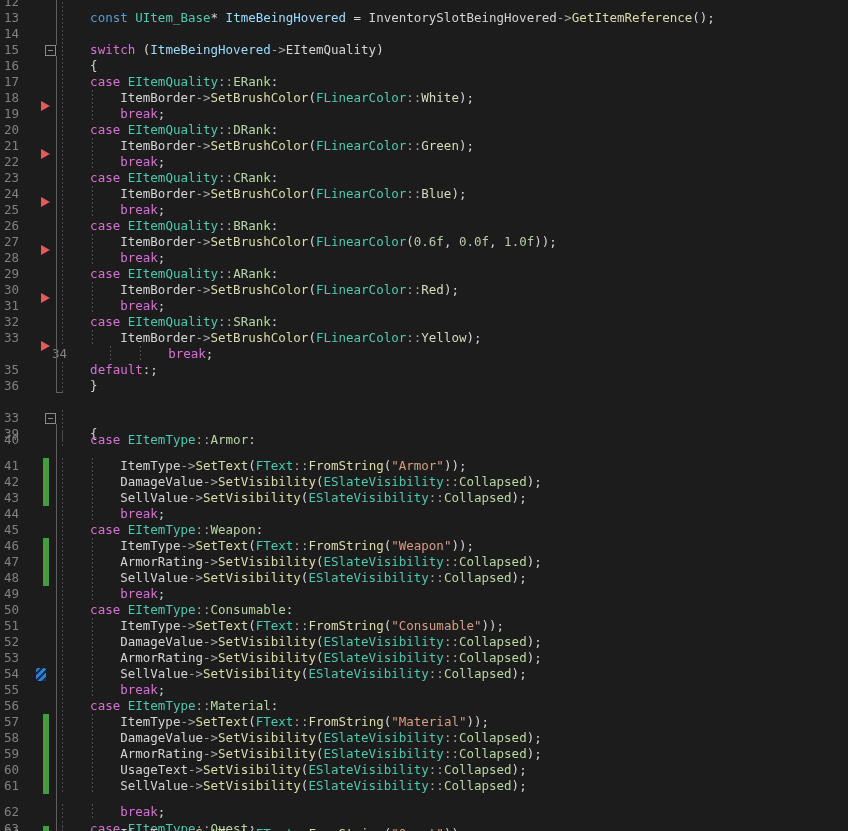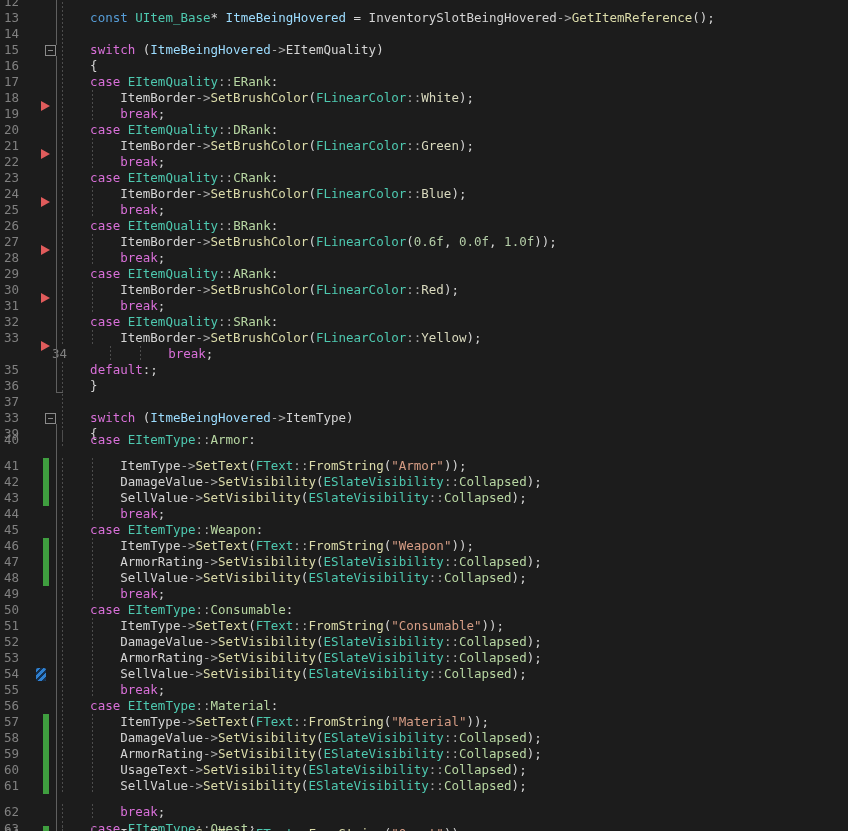--- a/index.html
+++ b/index.html
@@ -58,22 +58,21 @@
     <div class="row" style="top: 234px;"><span class="lnum">27</span><div class="guide" style="left: 62px;"></div><div class="guide" style="left: 92px;"></div><span class="code"><span>        </span><span class="tok-p">ItemBorder</span><span class="tok-o">-&gt;</span><span class="tok-f">SetBrushColor</span><span class="tok-p">(</span><span class="tok-t">FLinearColor</span><span class="tok-p">(</span><span class="tok-n">0.6f</span><span class="tok-p">, </span><span class="tok-n">0.0f</span><span class="tok-p">, </span><span class="tok-n">1.0f</span><span class="tok-p">));</span></span></div>
     <div class="row" style="top: 250px;"><span class="lnum">28</span><div class="guide" style="left: 62px;"></div><div class="guide" style="left: 92px;"></div><span class="code"><span>        </span><span class="tok-c">break</span><span class="tok-p">;</span></span></div>
     <div class="row" style="top: 266px;"><span class="lnum">29</span><div class="guide" style="left: 62px;"></div><span class="code"><span>    </span><span class="tok-c">case</span><span class="tok-p"> </span><span class="tok-t">EItemQuality</span><span class="tok-o">::</span><span class="tok-e">ARank</span><span class="tok-p">:</span></span></div>
     <div class="row" style="top: 282px;"><span class="lnum">30</span><div class="guide" style="left: 62px;"></div><div class="guide" style="left: 92px;"></div><span class="code"><span>        </span><span class="tok-p">ItemBorder</span><span class="tok-o">-&gt;</span><span class="tok-f">SetBrushColor</span><span class="tok-p">(</span><span class="tok-t">FLinearColor</span><span class="tok-o">::</span><span class="tok-m">Red</span><span class="tok-p">);</span></span></div>
     <div class="row" style="top: 298px;"><span class="lnum">31</span><div class="guide" style="left: 62px;"></div><div class="guide" style="left: 92px;"></div><span class="code"><span>        </span><span class="tok-c">break</span><span class="tok-p">;</span></span></div>
     <div class="row" style="top: 314px;"><span class="lnum">32</span><div class="guide" style="left: 62px;"></div><span class="code"><span>    </span><span class="tok-c">case</span><span class="tok-p"> </span><span class="tok-t">EItemQuality</span><span class="tok-o">::</span><span class="tok-e">SRank</span><span class="tok-p">:</span></span></div>
     <div class="row" style="top: 330px;"><span class="lnum">33</span><div class="guide" style="left: 62px;"></div><div class="guide" style="left: 92px;"></div><span class="code"><span>        </span><span class="tok-p">ItemBorder</span><span class="tok-o">-&gt;</span><span class="tok-f">SetBrushColor</span><span class="tok-p">(</span><span class="tok-t">FLinearColor</span><span class="tok-o">::</span><span class="tok-m">Yellow</span><span class="tok-p">);</span></span></div>
     <div class="row" style="top: 346px; margin-left: 48px;"><span class="lnum">34</span><div class="guide" style="left: 62px;"></div><div class="guide" style="left: 92px;"></div><span class="code"><span>        </span><span class="tok-c">break</span><span class="tok-p">;</span></span></div>
     <div class="row" style="top: 362px;"><span class="lnum">35</span><div class="guide" style="left: 62px;"></div><span class="code"><span>    </span><span class="tok-c">default</span><span class="tok-p">:;</span></span></div>
     <div class="row" style="top: 378px;"><span class="lnum">36</span><div class="guide" style="left: 62px;"></div><span class="code"><span>    </span><span class="tok-p">}</span></span></div>
-    <div class="row" style="top: 394px;"><span class="lnum">37</span><div class="guide" style="left: 62px;"></div><span class="code"><span></span></span></div>
-    <div class="row" style="top: 410px;"><span class="lnum">33</span><div class="guide" style="left: 62px;"></div><span class="code"><span>    </span><span class="tok-c">switch</span><span class="tok-p"> (</span><span class="tok-v">ItmeBeingHovered</span><span class="tok-o">-&gt;</span><span class="tok-p">ItemType</span><span class="tok-p">)</span></span></div>
+    <div class="row" style="top: 410px;"><span class="lnum">33</span><div class="guide" style="left: 62px;"></div></div>
     <div class="row" style="top: 426px;"><span class="lnum">39</span><div class="guide" style="left: 62px;"></div><span class="code"><span>    </span><span class="tok-p">{</span></span></div>
     <div class="row" style="top: 432px;"><span class="lnum">40</span><div class="guide" style="left: 62px;"></div><span class="code"><span>    </span><span class="tok-c">case</span><span class="tok-p"> </span><span class="tok-t">EItemType</span><span class="tok-o">::</span><span class="tok-e">Armor</span><span class="tok-p">:</span></span></div>
     <div class="row" style="top: 458px;"><span class="lnum">41</span><div class="guide" style="left: 62px;"></div><div class="guide" style="left: 92px;"></div><span class="code"><span>        </span><span class="tok-p">ItemType</span><span class="tok-o">-&gt;</span><span class="tok-f">SetText</span><span class="tok-p">(</span><span class="tok-t">FText</span><span class="tok-o">::</span><span class="tok-f">FromString</span><span class="tok-p">(</span><span class="tok-s">"Armor"</span><span class="tok-p">));</span></span></div>
     <div class="row" style="top: 474px;"><span class="lnum">42</span><div class="guide" style="left: 62px;"></div><div class="guide" style="left: 92px;"></div><span class="code"><span>        </span><span class="tok-p">DamageValue</span><span class="tok-o">-&gt;</span><span class="tok-f">SetVisibility</span><span class="tok-p">(</span><span class="tok-t">ESlateVisibility</span><span class="tok-o">::</span><span class="tok-e">Collapsed</span><span class="tok-p">);</span></span></div>
     <div class="row" style="top: 490px;"><span class="lnum">43</span><div class="guide" style="left: 62px;"></div><div class="guide" style="left: 92px;"></div><span class="code"><span>        </span><span class="tok-p">SellValue</span><span class="tok-o">-&gt;</span><span class="tok-f">SetVisibility</span><span class="tok-p">(</span><span class="tok-t">ESlateVisibility</span><span class="tok-o">::</span><span class="tok-e">Collapsed</span><span class="tok-p">);</span></span></div>
     <div class="row" style="top: 506px;"><span class="lnum">44</span><div class="guide" style="left: 62px;"></div><div class="guide" style="left: 92px;"></div><span class="code"><span>        </span><span class="tok-c">break</span><span class="tok-p">;</span></span></div>
     <div class="row" style="top: 522px;"><span class="lnum">45</span><div class="guide" style="left: 62px;"></div><span class="code"><span>    </span><span class="tok-c">case</span><span class="tok-p"> </span><span class="tok-t">EItemType</span><span class="tok-o">::</span><span class="tok-e">Weapon</span><span class="tok-p">:</span></span></div>
     <div class="row" style="top: 538px;"><span class="lnum">46</span><div class="guide" style="left: 62px;"></div><div class="guide" style="left: 92px;"></div><span class="code"><span>        </span><span class="tok-p">ItemType</span><span class="tok-o">-&gt;</span><span class="tok-f">SetText</span><span class="tok-p">(</span><span class="tok-t">FText</span><span class="tok-o">::</span><span class="tok-f">FromString</span><span class="tok-p">(</span><span class="tok-s">"Weapon"</span><span class="tok-p">));</span></span></div>
     <div class="row" style="top: 554px;"><span class="lnum">47</span><div class="guide" style="left: 62px;"></div><div class="guide" style="left: 92px;"></div><span class="code"><span>        </span><span class="tok-p">ArmorRating</span><span class="tok-o">-&gt;</span><span class="tok-f">SetVisibility</span><span class="tok-p">(</span><span class="tok-t">ESlateVisibility</span><span class="tok-o">::</span><span class="tok-e">Collapsed</span><span class="tok-p">);</span></span></div>
     <div class="row" style="top: 570px;"><span class="lnum">48</span><div class="guide" style="left: 62px;"></div><div class="guide" style="left: 92px;"></div><span class="code"><span>        </span><span class="tok-p">SellValue</span><span class="tok-o">-&gt;</span><span class="tok-f">SetVisibility</span><span class="tok-p">(</span><span class="tok-t">ESlateVisibility</span><span class="tok-o">::</span><span class="tok-e">Collapsed</span><span class="tok-p">);</span></span></div>

